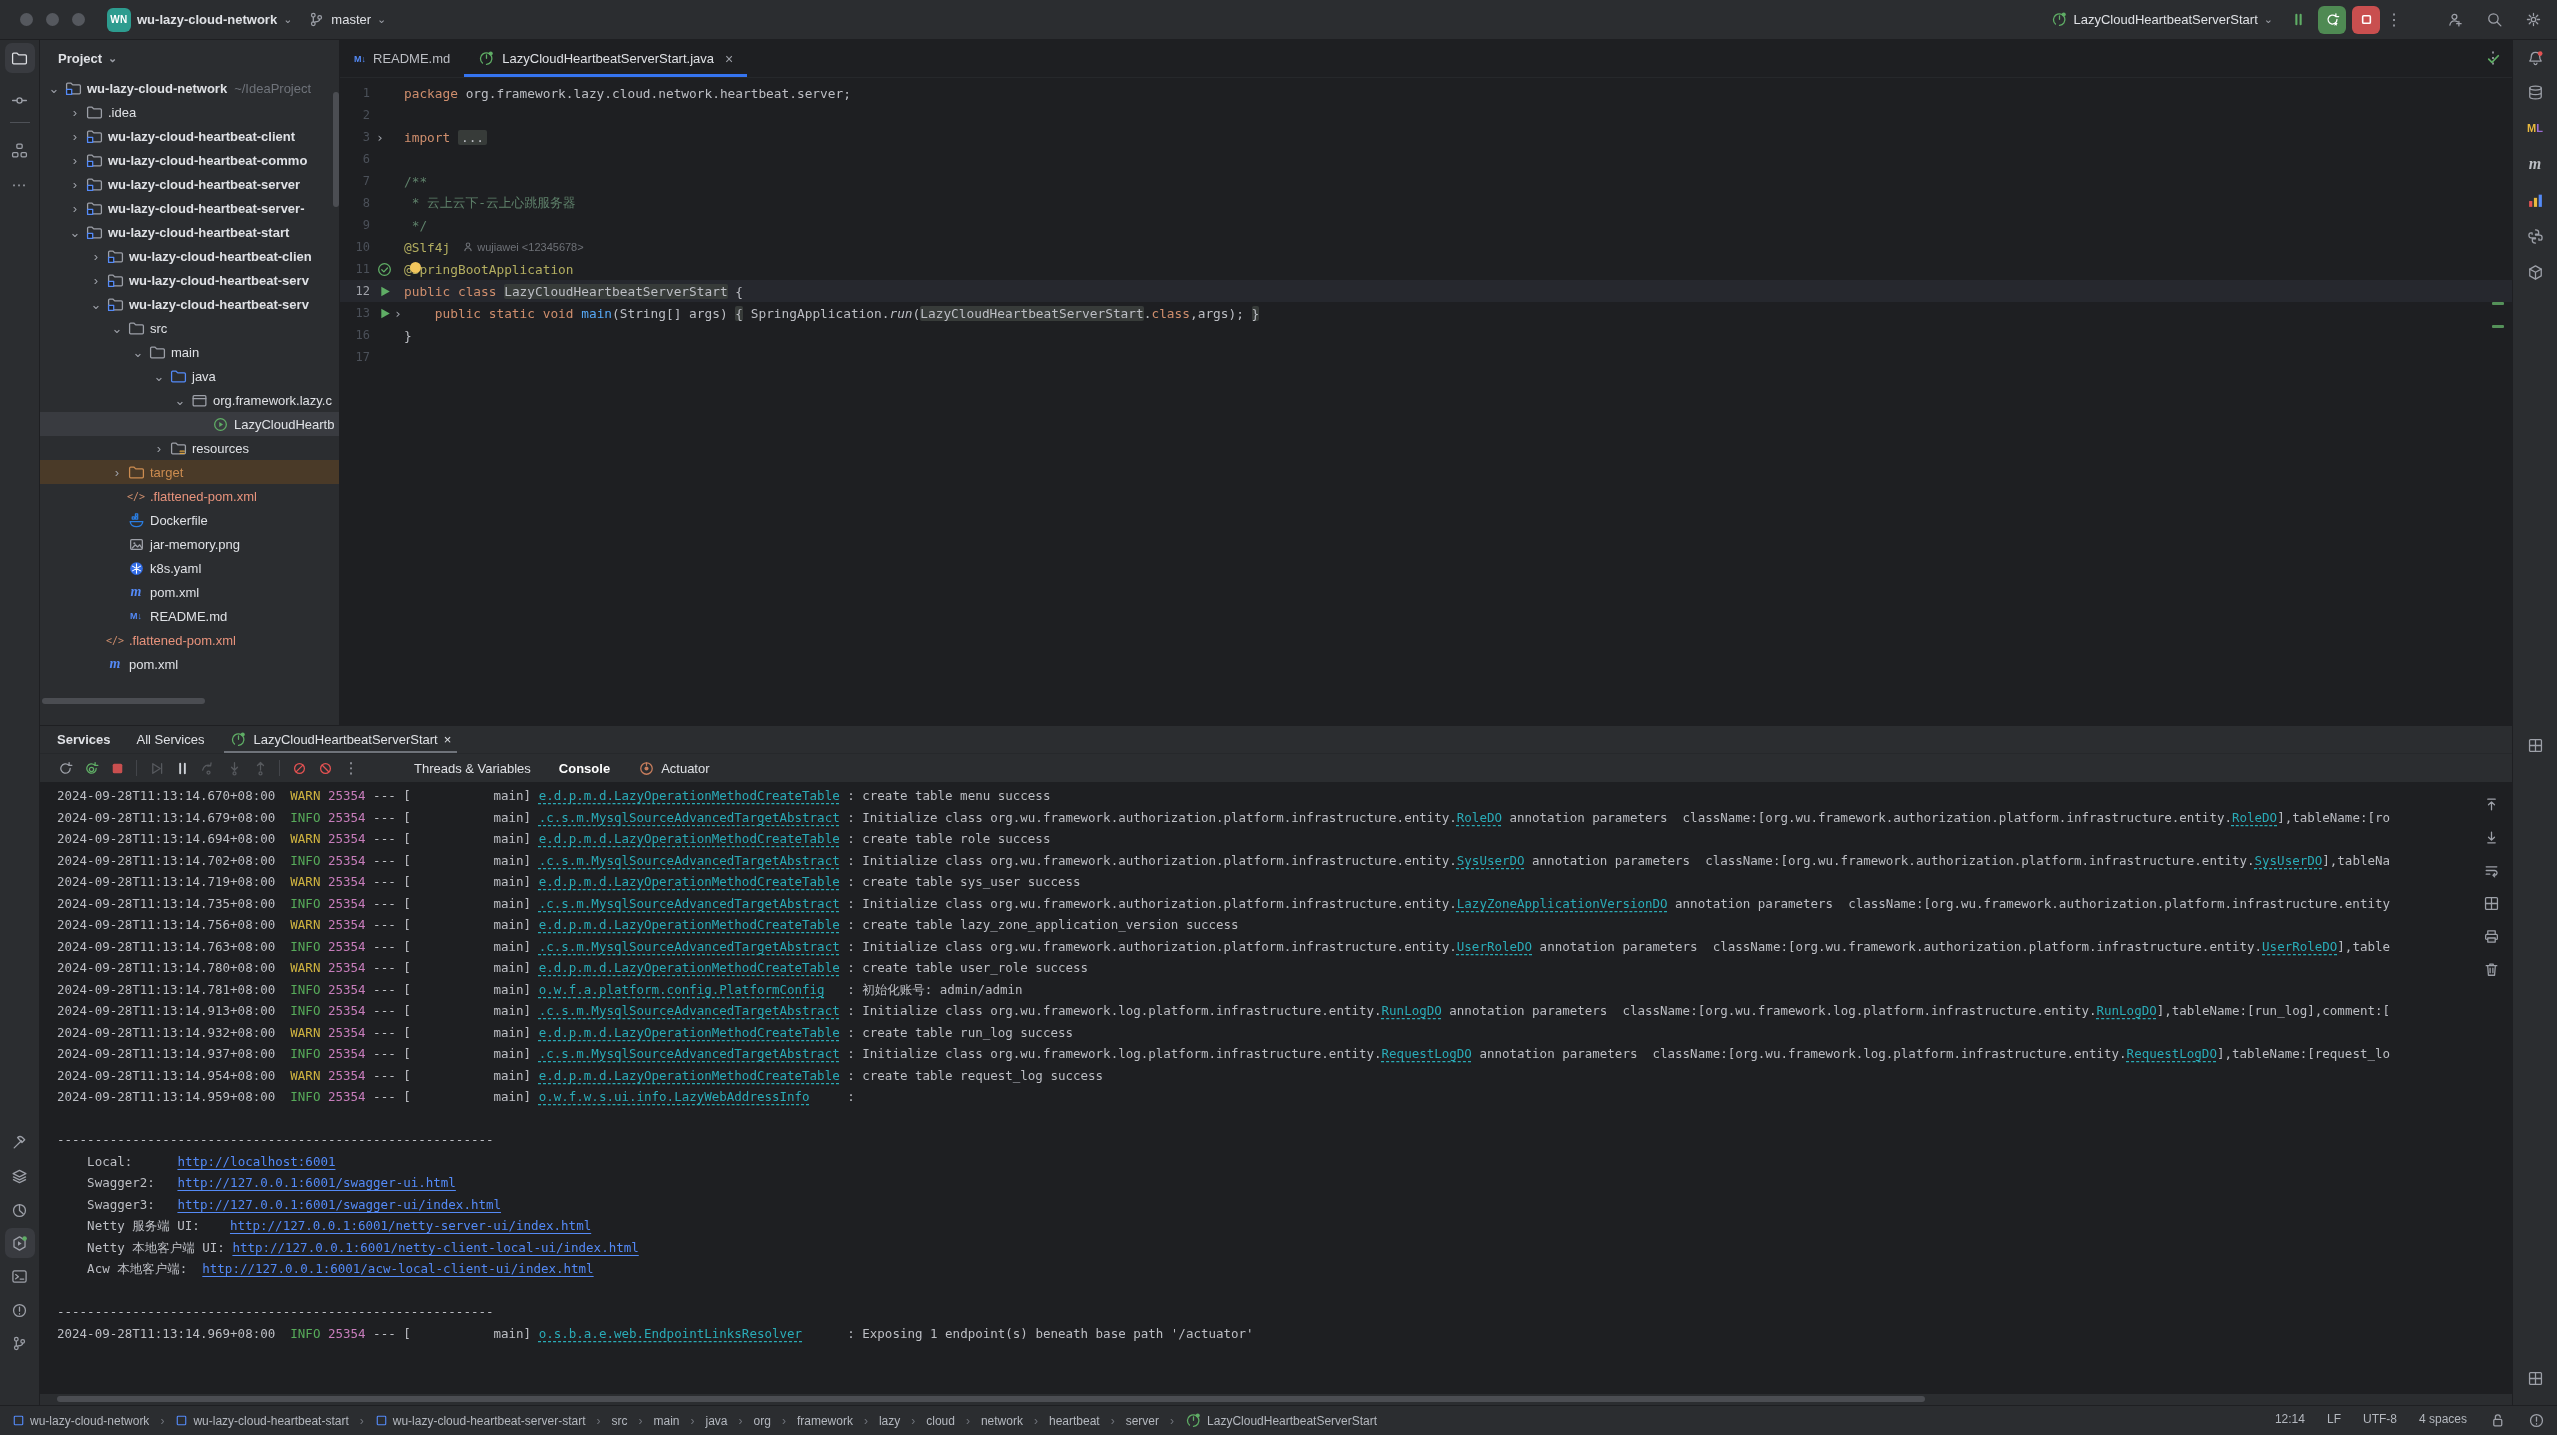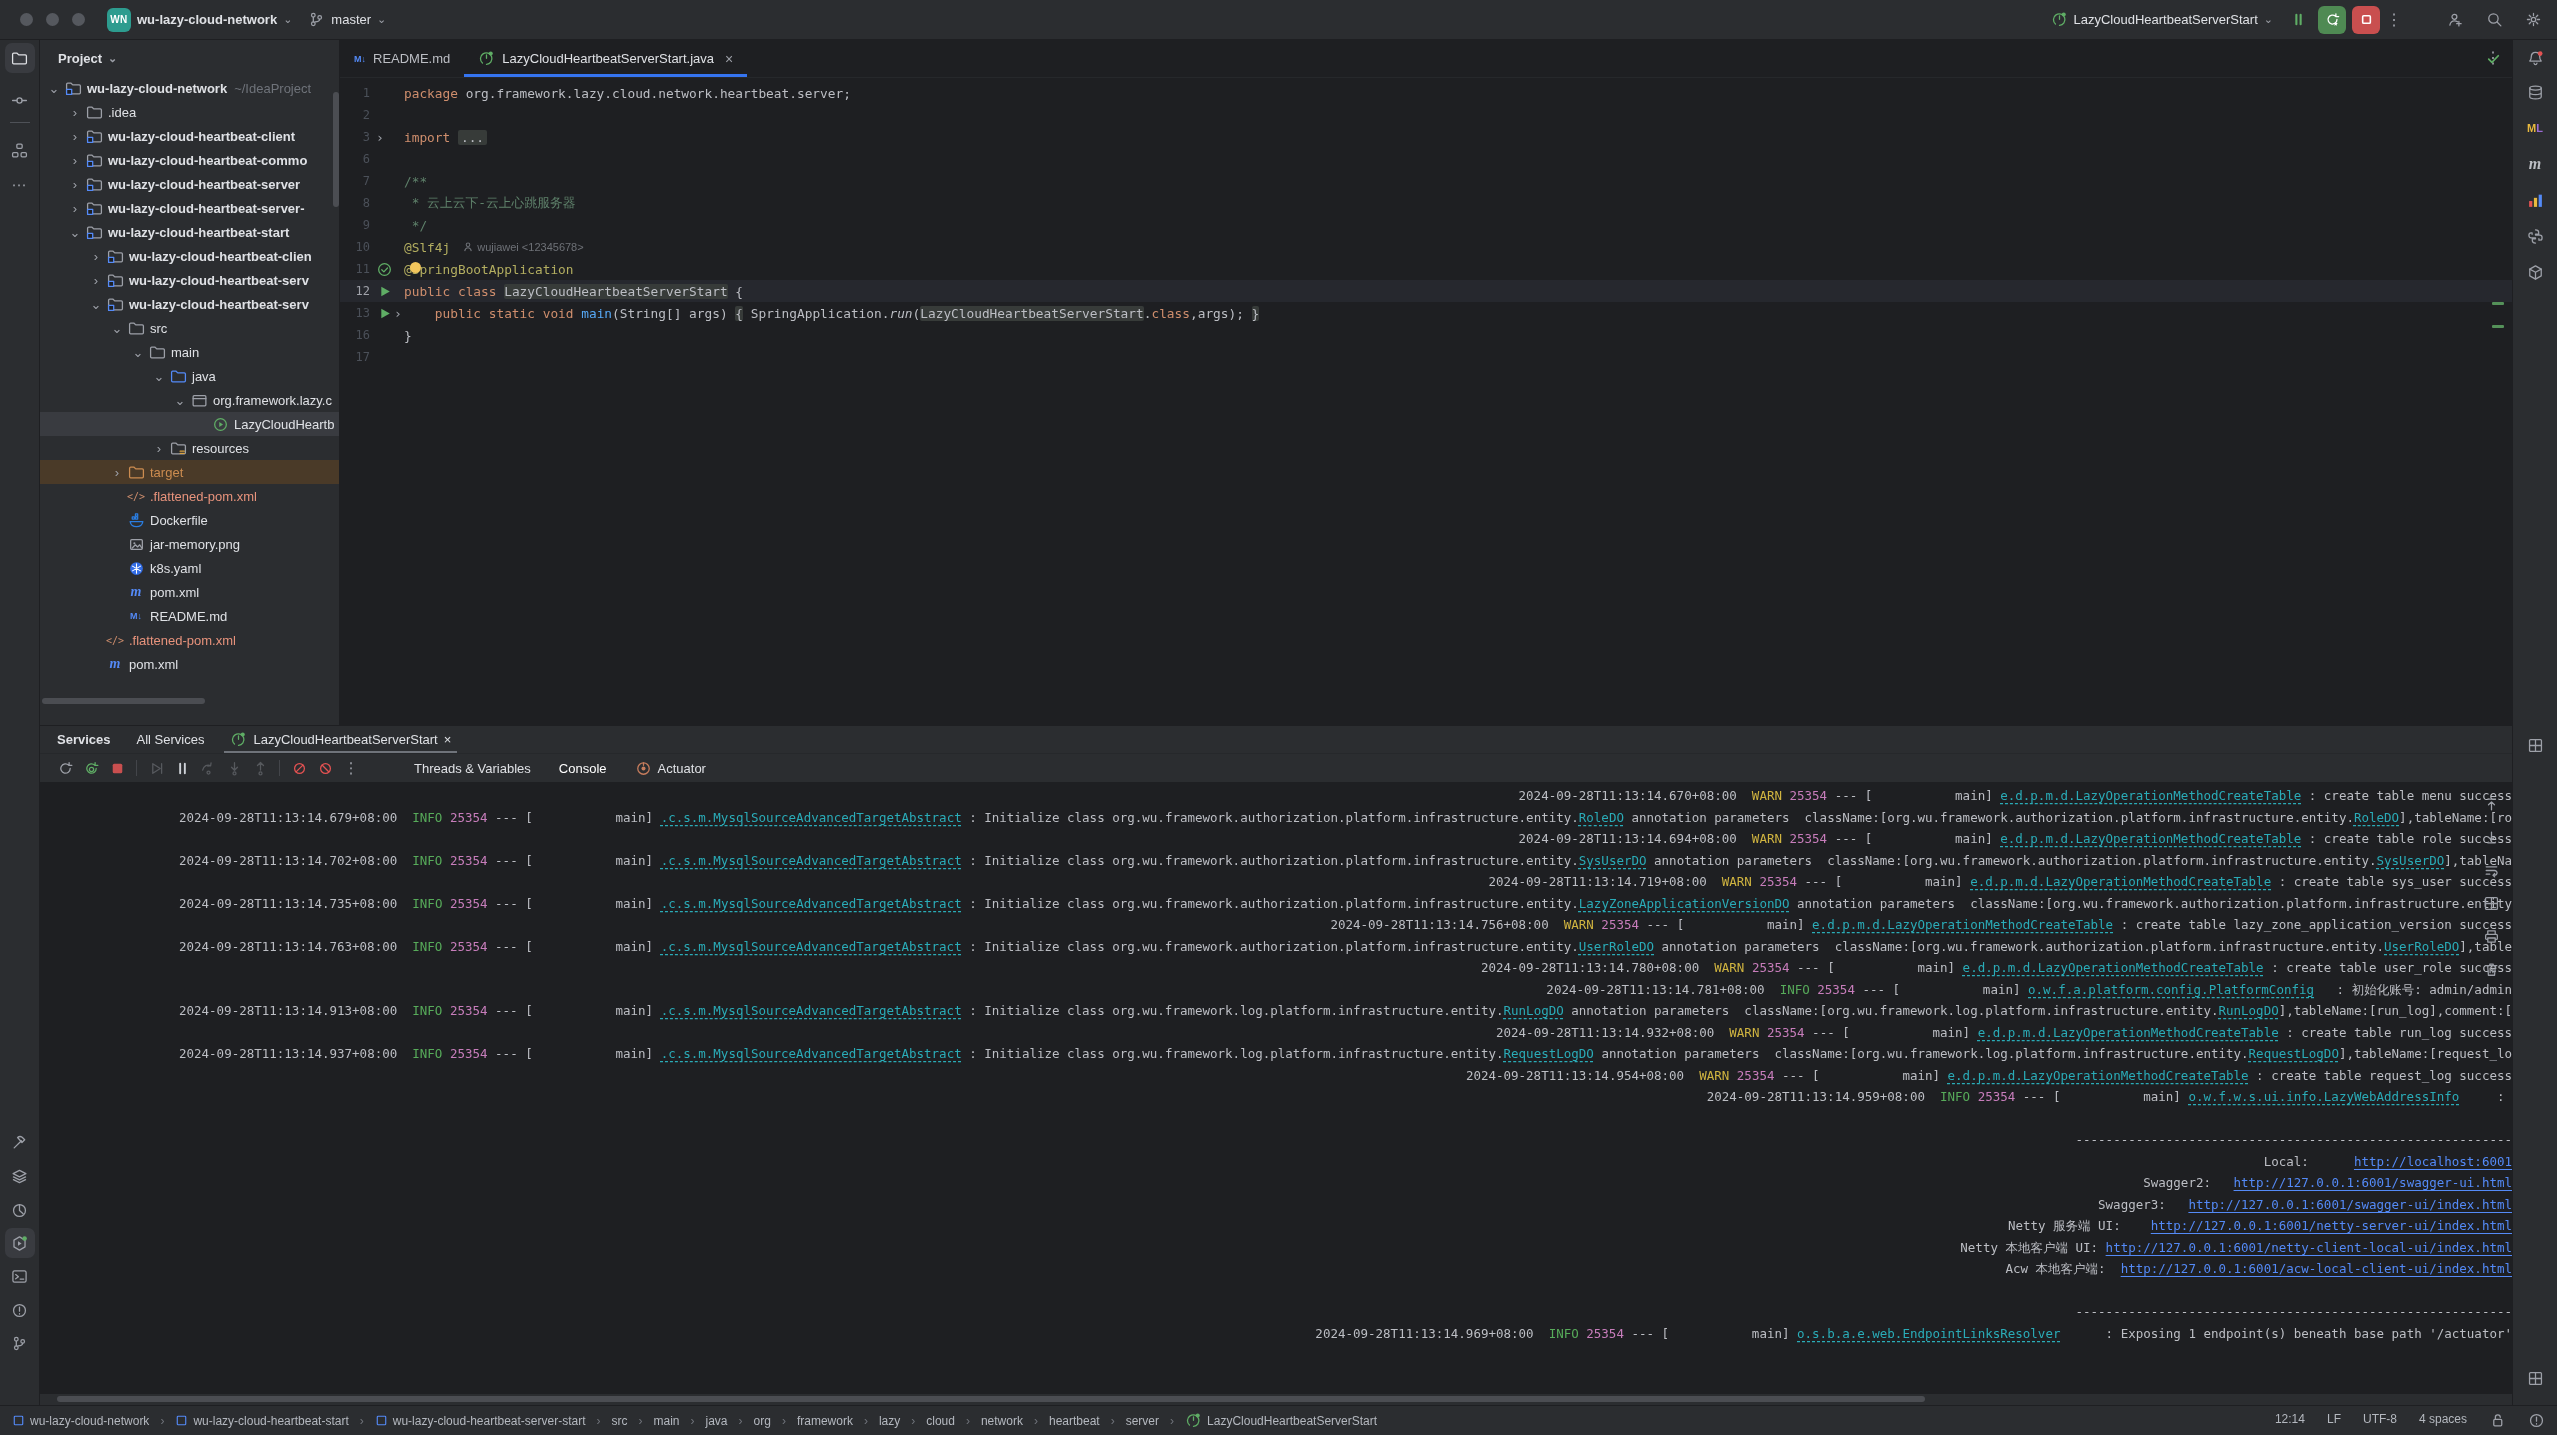--- a/index.html
+++ b/index.html
@@ -67,22 +67,22 @@
   #services { position:absolute; left:40px; top:725px; width:2472px; height:680px; background:#2b2d30; border-top:1px solid #1e1f22; }
   #svc-tabs { height:28px; display:flex; align-items:center; padding-left:17px; font-size:13px; gap:26px; border-bottom:1px solid #26282b; }
   .svc-tab { color:#dfe1e5; display:flex; align-items:center; gap:6px; height:100%; position:relative; }
   .svc-tab.title { font-weight:700; }
   .svc-tab.active::after { content:""; position:absolute; left:-6px; right:-6px; bottom:0; height:2px; background:#6f737a; }
   #svc-toolbar { height:28px; display:flex; align-items:center; padding-left:12px; font-size:13px; }
   .tbi { width:26px; height:24px; display:flex; align-items:center; justify-content:center; border-radius:5px; flex:none; }
   .tbi.dim { opacity:.38; }
   .tb-sep { width:1px; height:16px; background:#43454a; margin:0 6px; flex:none; }
   .view-tab { padding:0 14px; color:#dfe1e5; display:flex; align-items:center; gap:6px; }
-  .view-tab.active { color:#fff; font-weight:400; }
-  #console { position:absolute; left:0; top:56px; width:2472px; height:612px; background:#1e1f22; overflow:hidden; font-family:"DejaVu Sans Mono","Liberation Mono",monospace; font-size:12.5px; padding:6px 0 0 17px;text-align:right; }
+  .view-tab.active { color:#fff; font-weight:700; }
+  #console { position:absolute; left:0; top:56px; width:2472px; height:612px; background:#1e1f22; overflow:hidden; font-family:"DejaVu Sans Mono","Liberation Mono",monospace; font-size:12.5px; padding:6px 0 0 17px; }
   .log-line { height:21.5px; white-space:pre; }
   .lv-WARN { color:#d0b440; } .lv-INFO { color:#57ab5a; }
   .pid { color:#c77dbb; }
   .lg { color:#2aacb8; text-decoration:underline; text-decoration-style:dashed; text-underline-offset:3px; }
   .lgk { color:#2aacb8; text-decoration:underline; text-decoration-style:dashed; text-underline-offset:3px; }
   .link { color:#548af7; text-decoration:underline; text-underline-offset:3px; }
   #console-side { position:absolute; left:2476px; top:792px; width:30px; display:flex; flex-direction:column; gap:9px; align-items:center; z-index:5; }
   .hscroll-console { position:absolute; left:17px; top:670px; width:1868px; height:6px; border-radius:3px; background:#4b4d52; }
 
   

